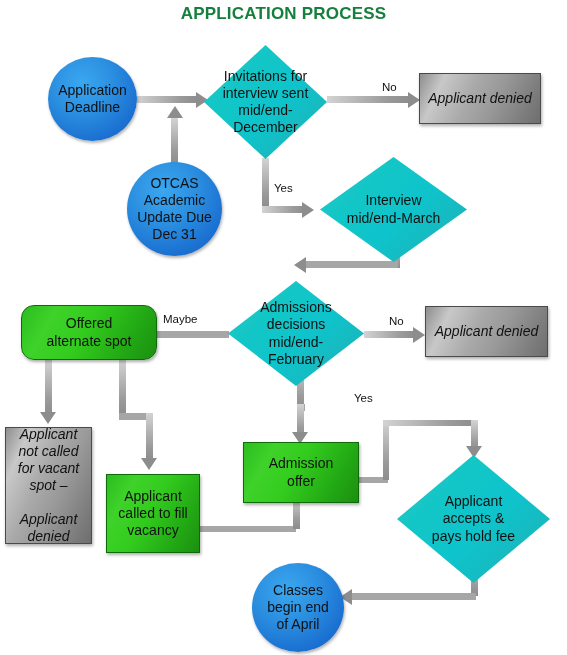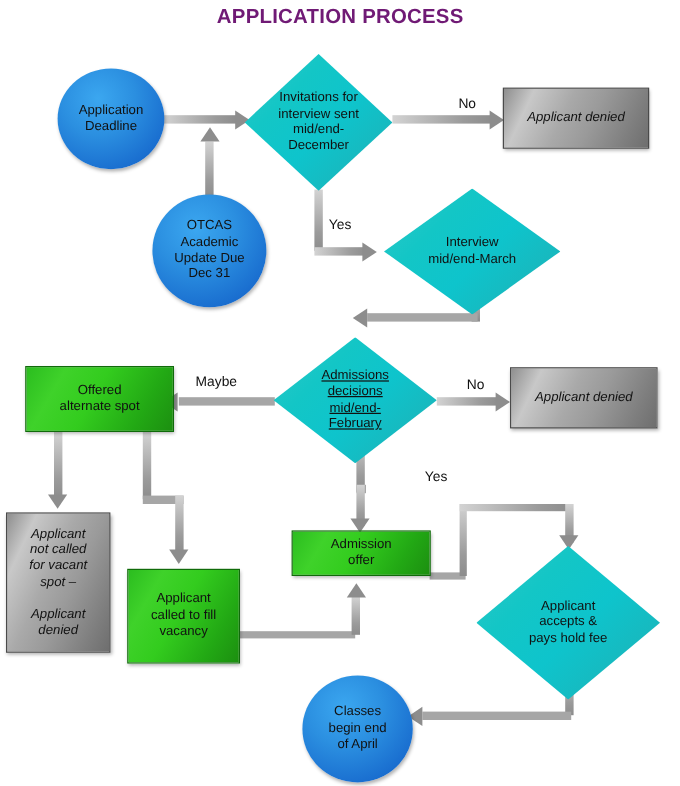--- a/index.html
+++ b/index.html
@@ -16,32 +16,32 @@
     background: #ffffff;
   }
   #title {
     position: absolute;
     left: 0; top: 4px;
     width: 567px;
     text-align: center;
     font-size: 17px;
     font-weight: bold;
     letter-spacing: 0.2px;
-    color: #701a75;
+    color: #15803d;
   }
 
   
   .node {
     position: absolute;
     display: flex;
     align-items: center;
     justify-content: center;
     text-align: center;
     color: #111111;
-    font-size: 11px;
+    font-size: 14px;
     line-height: 1.22;
   }
   .node .lbl { position: relative; z-index: 3; padding: 0 3px; white-space: pre-line; }
 
   
   .circle {
     border-radius: 50%;
     background: radial-gradient(circle at 38% 30%, #3ba7f0 0%, #2b8fe0 38%, #1a6fd0 75%, #1558b8 100%);
     box-shadow: 1px 2px 3px rgba(0,0,0,0.30);
   }
@@ -204,54 +204,54 @@
   <div class="node rect gray" style="left:419px; top:73px; width:122px; height:51px;">
     <span class="lbl">Applicant denied</span>
   </div>
 
   <div class="node diamond" style="left:320px; top:157px; width:147px; height:105px;">
     <span class="dshape"></span>
     <span class="lbl">Interview
 mid/end-March</span>
   </div>
 
-  <div class="node diamond" style="left:228px; top:281px; width:136px; height:105px;text-decoration:underline;">
+  <div class="node diamond" style="left:228px; top:281px; width:136px; height:105px;">
     <span class="dshape"></span>
     <span class="lbl">Admissions
 decisions
 mid/end-
 February</span>
   </div>
 
   <div class="node rect gray" style="left:425px; top:306px; width:123px; height:51px;">
     <span class="lbl">Applicant denied</span>
   </div>
 
-  <div class="node rect green" style="left:21px; top:305px; width:124px; height:55px;">
+  <div class="node rect green" style="left:21px; top:305px; width:136px; height:55px;border-radius:13px;">
     <span class="lbl">Offered
 alternate spot</span>
   </div>
 
   <div class="node rect gray" style="left:5px; top:427px; width:87px; height:117px;">
     <span class="lbl">Applicant
 not called
 for vacant
 spot –
 
 Applicant
 denied</span>
   </div>
 
   <div class="node rect green" style="left:106px; top:474px; width:94px; height:79px;">
     <span class="lbl">Applicant
 called to fill
 vacancy</span>
   </div>
 
-  <div class="node rect green" style="left:243px; top:442px; width:116px; height:38px;">
+  <div class="node rect green" style="left:243px; top:442px; width:116px; height:61px;">
     <span class="lbl">Admission
 offer</span>
   </div>
 
   <div class="node diamond" style="left:397px; top:455px; width:153px; height:128px;">
     <span class="dshape"></span>
     <span class="lbl">Applicant
 accepts &amp;
 pays hold fee</span>
   </div>

